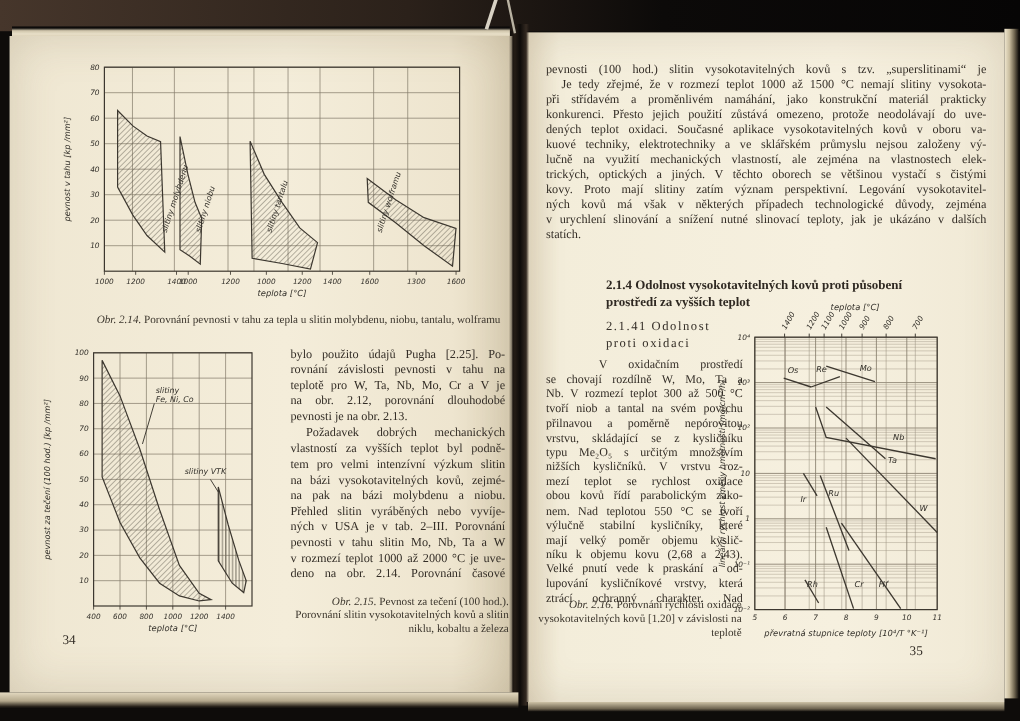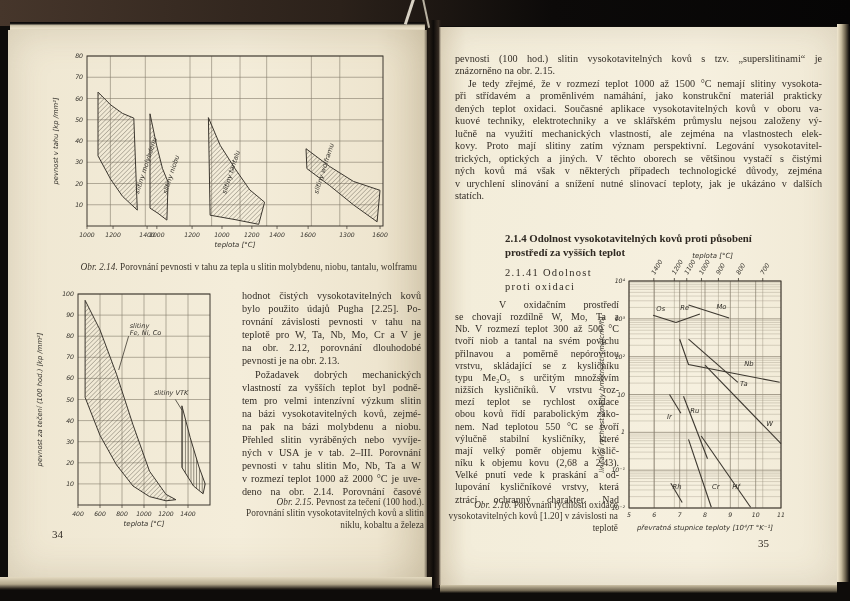--- a/index.html
+++ b/index.html
@@ -201,21 +201,20 @@
           <line x1="145.35000000000002" y1="114.5" x2="151.95" y2="125.05000000000001" stroke="#3c372f" stroke-width="0.8"></line>
         </g>
         <rect x="48" y="9" width="132" height="211" fill="none" stroke="#3c372f" stroke-width="1"></rect>
         <g font-family="&quot;DejaVu Sans&quot;, sans-serif" font-style="italic" fill="#33302a">
           <text x="114" y="241" text-anchor="middle" font-size="7">teplota [°C]</text>
           <text x="12" y="114.5" text-anchor="middle" font-size="6.8" transform="rotate(-90 12 114.5)">pevnost za tečení (100 hod.) [kp /mm²]</text>
         </g>
       </svg>
     </div>
   <div class="textcol left-col">
-      <div class="tline">hodnot čistých vysokotavitelných kovů</div>
       <div class="tline">bylo použito údajů Pugha [2.25]. Po-</div>
       <div class="tline">rovnání závislosti pevnosti v tahu na</div>
       <div class="tline">teplotě pro W, Ta, Nb, Mo, Cr a V je</div>
       <div class="tline">na obr. 2.12, porovnání dlouhodobé</div>
       <div class="tline tlast">pevnosti je na obr. 2.13.</div>
       <div class="tline" style="text-indent: 13px;">Požadavek dobrých mechanických</div>
       <div class="tline">vlastností za vyšších teplot byl podně-</div>
       <div class="tline">tem pro velmi intenzívní výzkum slitin</div>
       <div class="tline">na bázi vysokotavitelných kovů, zejmé-</div>
       <div class="tline">na pak na bázi molybdenu a niobu.</div>
@@ -226,28 +225,28 @@
       <div class="tline">deno na obr. 2.14. Porovnání časové</div>
     </div>
   <div class="caption cap-215">
     <span class="cap-prefix">Obr. 2.15.</span>
     <span>Pevnost za tečení (100 hod.). Porovnání slitin vysokotavitelných kovů a slitin niklu, kobaltu a železa</span>
   </div>
   <div class="pagenum pn-left">34</div>
 
   <div class="textblock right-body">
       <div class="tline">pevnosti (100 hod.) slitin vysokotavitelných kovů s tzv. „superslitinami“ je</div>
-      <div class="tline tlast">znázorněno na obr. 2.15.</div>
       <div class="tline" style="text-indent: 13px;">Je tedy zřejmé, že v rozmezí teplot 1000 až 1500 °C nemají slitiny vysokota-</div>
       <div class="tline">při střídavém a proměnlivém namáhání, jako konstrukční materiál prakticky</div>
+      <div class="tline">konkurenci. Přesto jejich použití zůstává omezeno, protože neodolávají do uve-</div>
       <div class="tline">dených teplot oxidaci. Současné aplikace vysokotavitelných kovů v oboru va-</div>
       <div class="tline">kuové techniky, elektrotechniky a ve sklářském průmyslu nejsou založeny vý-</div>
       <div class="tline">lučně na využití mechanických vlastností, ale zejména na vlastnostech elek-</div>
+      <div class="tline">trických, optických a jiných. V těchto oborech se většinou vystačí s čistými</div>
       <div class="tline">kovy. Proto mají slitiny zatím význam perspektivní. Legování vysokotavitel-</div>
-      <div class="tline">trických, optických a jiných. V těchto oborech se většinou vystačí s čistými</div>
       <div class="tline">ných kovů má však v některých případech technologické důvody, zejména</div>
       <div class="tline">v urychlení slinování a snížení nutné slinovací teploty, jak je ukázáno v dalších</div>
       <div class="tline tlast">statích.</div>
     </div>
   <h3 class="heading">
       <div>2.1.4 Odolnost vysokotavitelných kovů proti působení</div>
       <div>prostředí za vyšších teplot</div>
     </h3>
   <div class="subheading">
       <div>2.1.41 Odolnost</div>

